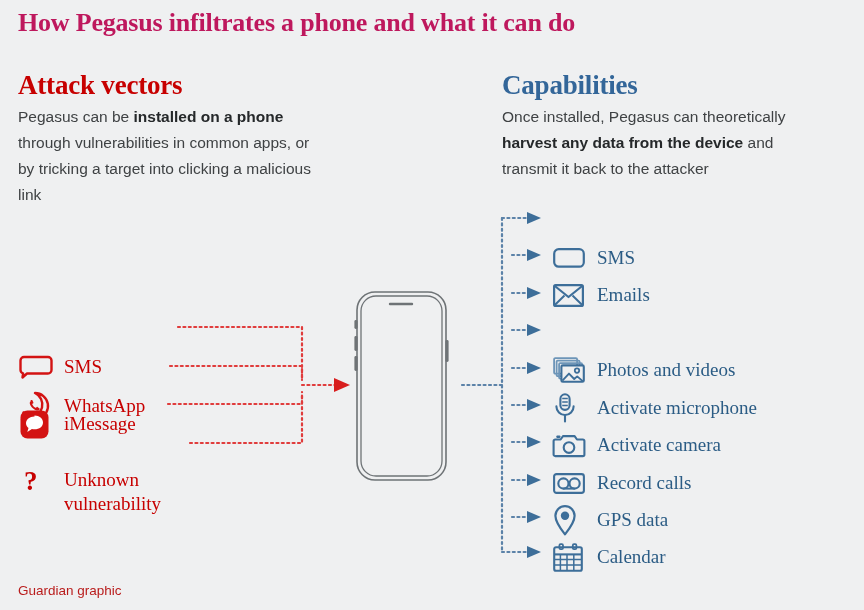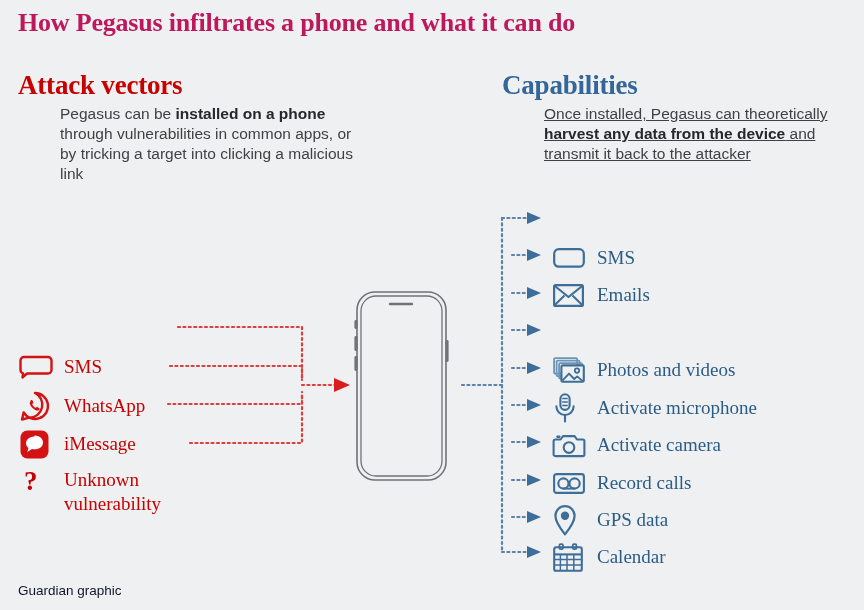--- a/index.html
+++ b/index.html
@@ -44,35 +44,34 @@
     font-size: 27px;
     letter-spacing: -0.2px;
   }
   .col-head.left  { left: 18px;  top: 70px; color: #c70000; }
   .col-head.right { left: 502px; top: 70px; color: #336699; text-align: center; }
 
   .col-body {
     position: absolute;
     font-family: "Liberation Sans", sans-serif;
     font-size: 15.5px;
-    line-height: 20px;
+    line-height: 26px;
     color: #3f4244;
-    margin-left: 42px;
   }
   .col-body.left  { left: 18px;  top: 104px; width: 310px; }
-  .col-body.right { left: 502px; top: 104px; width: 300px; text-decoration: underline; }
+  .col-body.right { left: 502px; top: 104px; width: 300px; }
   .col-body b { font-weight: bold; color: #25282a; }
 
   
   .footer {
     position: absolute;
     left: 18px;
     top: 583px;
     font-size: 13.5px;
-    color: #0f172a;
+    color: #b91c1c;
   }
 
   
   .row {
     position: absolute;
     display: flex;
     align-items: center;
     height: 30px;
     margin-top: 40px;
   }
@@ -205,21 +204,21 @@
   <div class="row vector" style="top:351px">
     <span class="ico">
       <svg width="30" height="30" viewBox="0 0 30 30">
         <path d="M15 2 a13 13 0 1 1 -11.3 19.4 L2 28.5 l7.4 -1.8 A13 13 0 0 0 15 2 Z" fill="none" stroke="#d31313" stroke-width="2.4" stroke-linejoin="round"></path>
         <path d="M10.6 10.2 c-0.5 0.4 -1 1.3 -0.8 2.4 c0.4 2.4 3.4 5.8 6.1 6.7 c1.5 0.5 2.6 0.3 3.3 -0.4 c0.5 -0.5 0.7 -1.1 0.3 -1.5 l-2 -1.5 c-0.4 -0.3 -0.9 0.1 -1.2 0.5 c-0.3 0.4 -0.7 0.5 -1.2 0.2 c-1.2 -0.7 -2.3 -1.9 -2.8 -3 c-0.2 -0.5 0 -0.8 0.4 -1 c0.5 -0.3 0.9 -0.7 0.7 -1.2 l-1 -2.1 c-0.3 -0.5 -1.1 -0.5 -1.8 -0.1 Z" fill="#d31313"></path>
       </svg>
     </span>
     <span class="lbl">WhatsApp</span>
   </div>
 
-  <div class="row vector" style="top:389px">
+  <div class="row vector" style="top:369px">
     <span class="ico">
       <svg width="29" height="29" viewBox="0 0 29 29">
         <rect x="0.5" y="0.5" width="28" height="28" rx="7" ry="7" fill="#d31313"></rect>
         <path d="M14.5 5.5 c5 0 8.5 3 8.5 6.9 c0 3.9 -3.5 6.9 -8.5 6.9 c-0.9 0 -1.8 -0.1 -2.6 -0.3 l-4.6 3 l1.2 -3.9 c-1.6 -1.3 -2.5 -3 -2.5 -4.8 c0 -3.9 3.5 -6.9 8.5 -6.9 Z" fill="#ffffff"></path>
       </svg>
     </span>
     <span class="lbl">iMessage</span>
   </div>
 
   <div class="row vector multi" style="top:428px">

